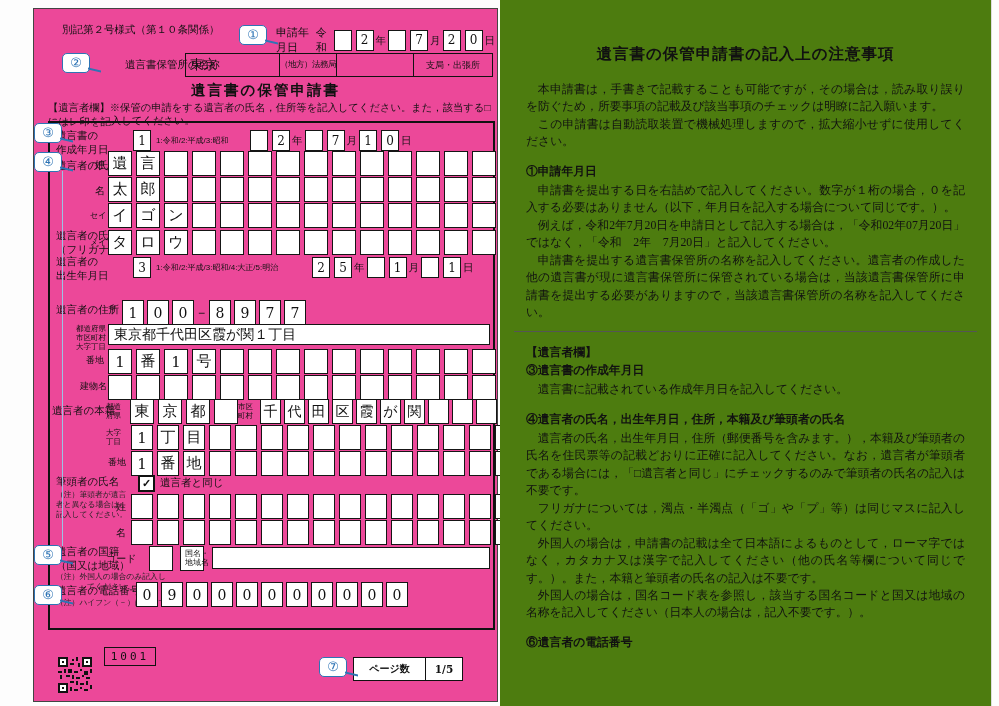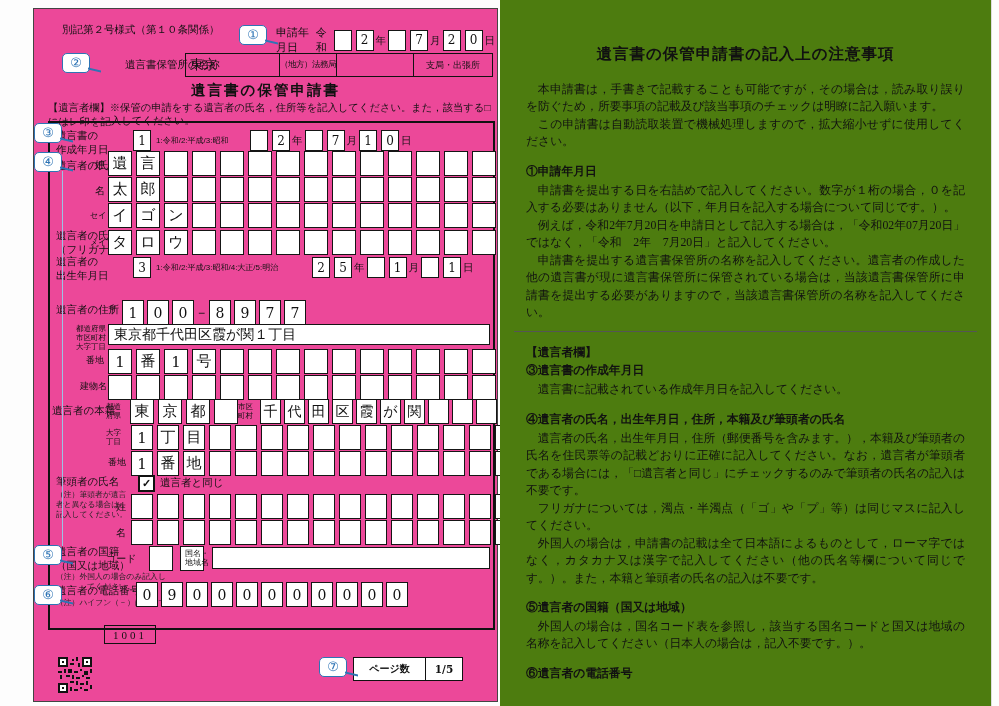--- a/index.html
+++ b/index.html
@@ -471,21 +471,21 @@
       <rect x="6" y="12" width="2" height="1" fill="#111"></rect>
     <rect x="9" y="12" width="1" height="2" fill="#111"></rect>
       <rect x="11" y="13" width="2" height="1" fill="#111"></rect>
     <rect x="14" y="12" width="1" height="2" fill="#111"></rect>
       <rect x="16" y="14" width="1" height="2" fill="#111"></rect>
     <rect x="6" y="15" width="1" height="2" fill="#111"></rect>
       <rect x="8" y="16" width="2" height="1" fill="#111"></rect>
     <rect x="11" y="15" width="1" height="1" fill="#111"></rect>
       <rect x="13" y="16" width="2" height="1" fill="#111"></rect>
   </svg>
-  <div class="codebox1001" style="left:70px;top:616px;width:50px;height:17px;font-family:Liberation Serif, serif;">1001</div>
+  <div class="codebox1001" style="left:70px;top:638px;width:50px;height:17px;">1001</div>
   <div class="pgtbl" style="left:319px;top:648px;">
     <div style="width:72px;font-size:10px;border-right:1px solid #111;">ページ数</div>
     <div style="width:36px;font-size:10.5px;font-family:'DejaVu Serif',serif;">1/5</div>
   </div>
 </div>
 
 <div class="page-right">
   <div class="rp-inner">
     <div class="rp-title">遺言書の保管申請書の記入上の注意事項</div>
     <div>
@@ -496,18 +496,17 @@
         <p class="rp-p">例えば，令和2年7月20日を申請日として記入する場合は，「令和02年07月20日」ではなく，「令和　2年　7月20日」と記入してください。</p>
         <p class="rp-p">申請書を提出する遺言書保管所の名称を記入してください。遺言者の作成した他の遺言書が現に遺言書保管所に保管されている場合は，当該遺言書保管所に申請書を提出する必要がありますので，当該遺言書保管所の名称を記入してください。</p>
         <hr class="rp-hr">
         <div class="rp-h">【遺言者欄】</div>
         <div class="rp-h">③遺言書の作成年月日</div>
         <p class="rp-p">遺言書に記載されている作成年月日を記入してください。</p>
         <div class="rp-h">④遺言者の氏名，出生年月日，住所，本籍及び筆頭者の氏名</div>
         <p class="rp-p">遺言者の氏名，出生年月日，住所（郵便番号を含みます。），本籍及び筆頭者の氏名を住民票等の記載どおりに正確に記入してください。なお，遺言者が筆頭者である場合には，「□遺言者と同じ」にチェックするのみで筆頭者の氏名の記入は不要です。</p>
         <p class="rp-p">フリガナについては，濁点・半濁点（「ゴ」や「プ」等）は同じマスに記入してください。</p>
         <p class="rp-p">外国人の場合は，申請書の記載は全て日本語によるものとして，ローマ字ではなく，カタカナ又は漢字で記入してください（他の氏名等欄について同じです。）。また，本籍と筆頭者の氏名の記入は不要です。</p>
-        <div class="rp-h">⑤遺言者の国籍（国又は地域）</div>
         <p class="rp-p">外国人の場合は，国名コード表を参照し，該当する国名コードと国又は地域の名称を記入してください（日本人の場合は，記入不要です。）。</p>
         <div class="rp-h">⑥遺言者の電話番号</div>
       </div>
   </div>
 </div>
 
 </body></html>

